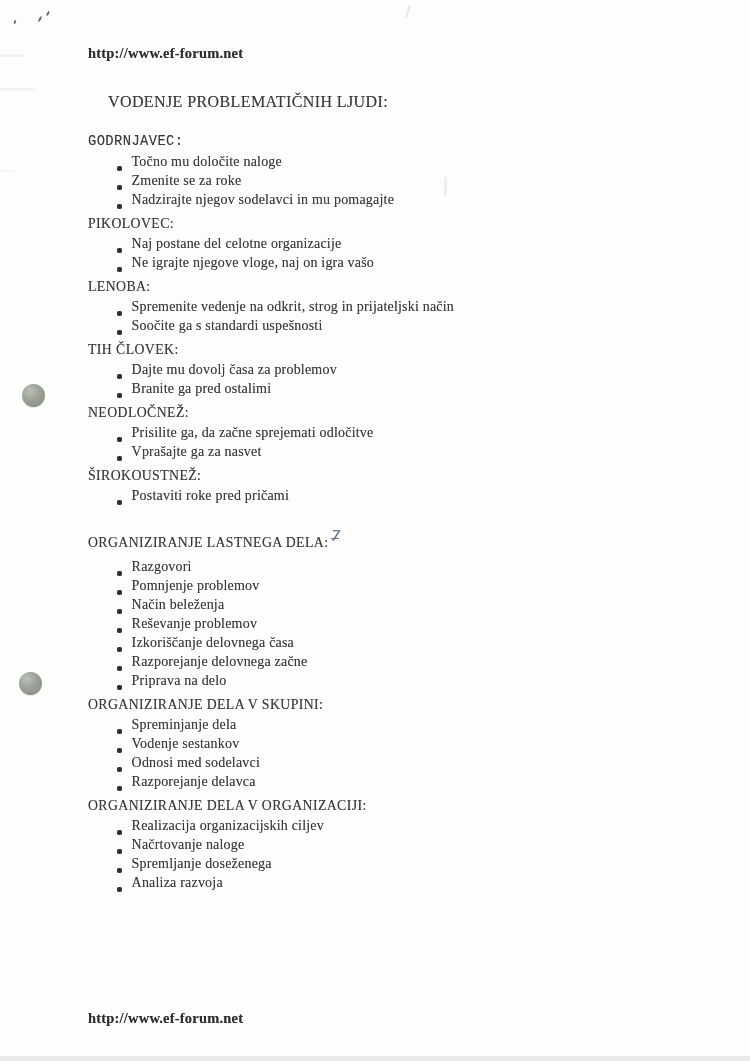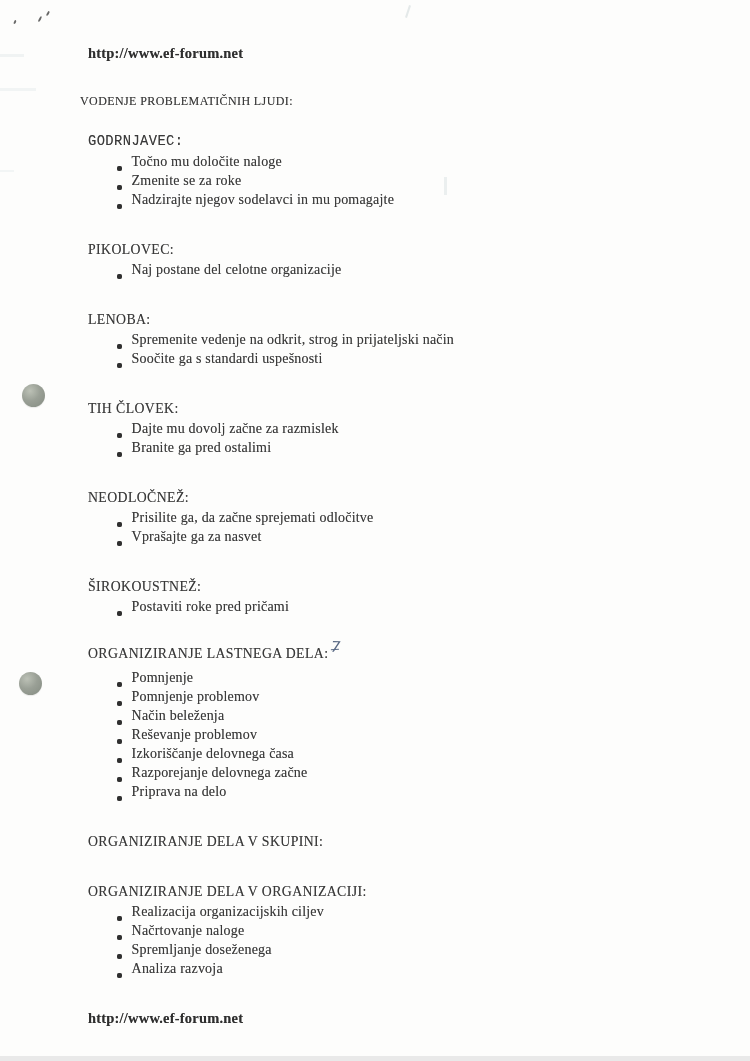--- a/index.html
+++ b/index.html
@@ -16,28 +16,28 @@
 
   .header-url {
     margin: 46px 0 0 88px;
     font-weight: bold;
     font-size: 14.5px;
     line-height: 15px;
     color: #2e2e2e;
     letter-spacing: 0.2px;
   }
   .title {
-    margin: 31px 0 0 80px;
-    font-size: 12px;
+    margin: 31px 0 0 108px;
+    font-size: 16px;
     line-height: 19px;
     letter-spacing: 0.4px;
   }
   #sections { margin-left: 88px; width: 560px; }
   .section .heading {
-    margin-top: 31px;
+    margin-top: 5px;
     font-size: 13.8px;
     line-height: 19px;
     letter-spacing: 0.4px;
     white-space: nowrap;
   }
   #sections .section:nth-child(1) .heading { margin-top: 21px; font-family: Liberation Mono, monospace; }
   #sections .section:nth-child(7) .heading { margin-top: 28px; }
   #sections .section:nth-child(7) .bullets { margin-top: 5px; }
 
   ul.bullets { list-style: none; margin: 1px 0 0 0; padding: 0; }
@@ -160,41 +160,45 @@
           </li>
         </ul>
       </div>
       <div class="section">
         <div class="heading">PIKOLOVEC:</div>
         <ul class="bullets">
           <li>
             <span class="dot"></span>
             <span class="item-text">Naj postane del celotne organizacije</span>
           </li>
+          <li>
+            <span class="dot"></span>
+            <span class="item-text">Ne igrajte njegove vloge, naj on igra vašo</span>
+          </li>
         </ul>
       </div>
       <div class="section">
         <div class="heading">LENOBA:</div>
         <ul class="bullets">
           <li>
             <span class="dot"></span>
             <span class="item-text">Spremenite vedenje na odkrit, strog in prijateljski način</span>
           </li>
           <li>
             <span class="dot"></span>
             <span class="item-text">Soočite ga s standardi uspešnosti</span>
           </li>
         </ul>
       </div>
       <div class="section">
         <div class="heading">TIH ČLOVEK:</div>
         <ul class="bullets">
           <li>
             <span class="dot"></span>
-            <span class="item-text">Dajte mu dovolj začne za razmislek</span>
+            <span class="item-text">Dajte mu dovolj časa za problemov</span>
           </li>
           <li>
             <span class="dot"></span>
             <span class="item-text">Branite ga pred ostalimi</span>
           </li>
         </ul>
       </div>
       <div class="section">
         <div class="heading">NEODLOČNEŽ:</div>
         <ul class="bullets">
@@ -215,21 +219,21 @@
             <span class="dot"></span>
             <span class="item-text">Postaviti roke pred pričami</span>
           </li>
         </ul>
       </div>
       <div class="section">
         <div class="heading">ORGANIZIRANJE LASTNEGA DELA:<span class="hand-note">7</span></div>
         <ul class="bullets">
           <li>
             <span class="dot"></span>
-            <span class="item-text">Pomnjenje</span>
+            <span class="item-text">Razgovori</span>
           </li>
           <li>
             <span class="dot"></span>
             <span class="item-text">Pomnjenje problemov</span>
           </li>
           <li>
             <span class="dot"></span>
             <span class="item-text">Način beleženja</span>
           </li>
           <li>
@@ -245,20 +249,38 @@
             <span class="item-text">Razporejanje delovnega začne</span>
           </li>
           <li>
             <span class="dot"></span>
             <span class="item-text">Priprava na delo</span>
           </li>
         </ul>
       </div>
       <div class="section">
         <div class="heading">ORGANIZIRANJE DELA V SKUPINI:</div>
+        <ul class="bullets">
+          <li>
+            <span class="dot"></span>
+            <span class="item-text">Spreminjanje dela</span>
+          </li>
+          <li>
+            <span class="dot"></span>
+            <span class="item-text">Vodenje sestankov</span>
+          </li>
+          <li>
+            <span class="dot"></span>
+            <span class="item-text">Odnosi med sodelavci</span>
+          </li>
+          <li>
+            <span class="dot"></span>
+            <span class="item-text">Razporejanje delavca</span>
+          </li>
+        </ul>
       </div>
       <div class="section">
         <div class="heading">ORGANIZIRANJE DELA V ORGANIZACIJI:</div>
         <ul class="bullets">
           <li>
             <span class="dot"></span>
             <span class="item-text">Realizacija organizacijskih ciljev</span>
           </li>
           <li>
             <span class="dot"></span>

